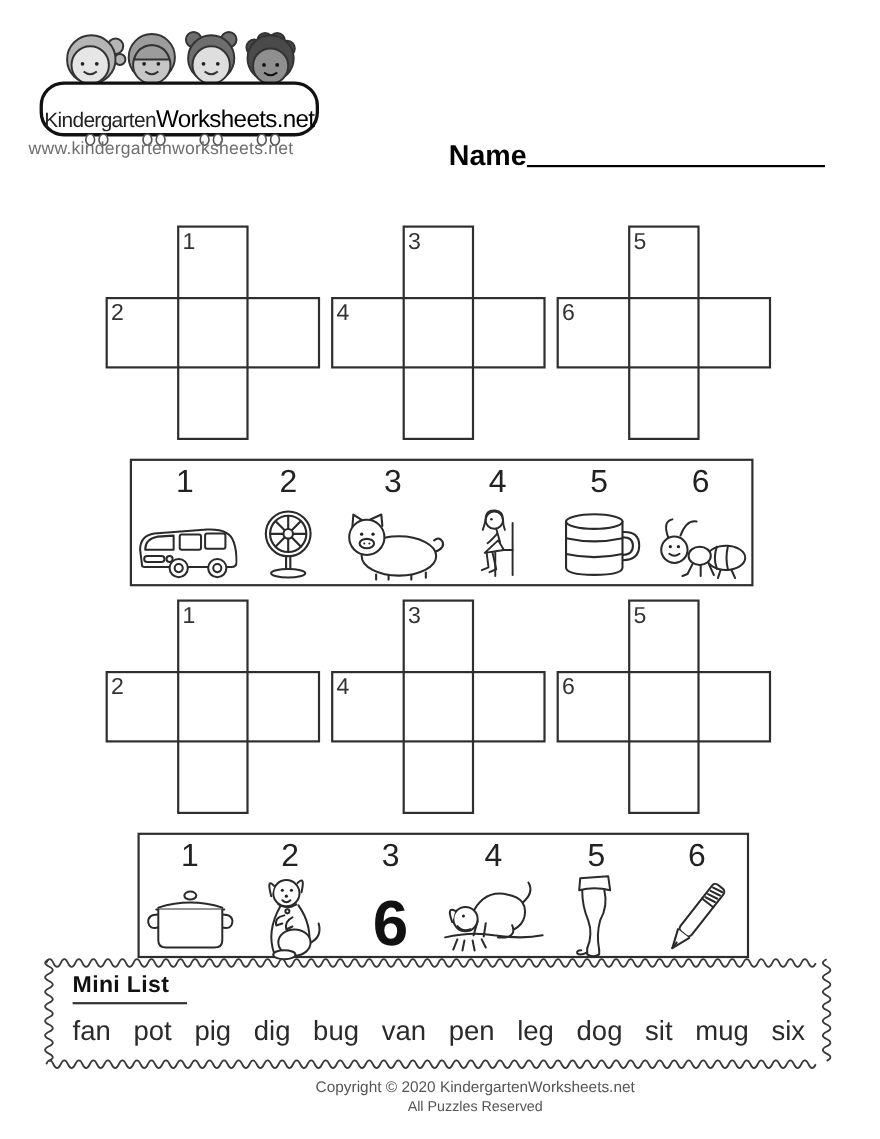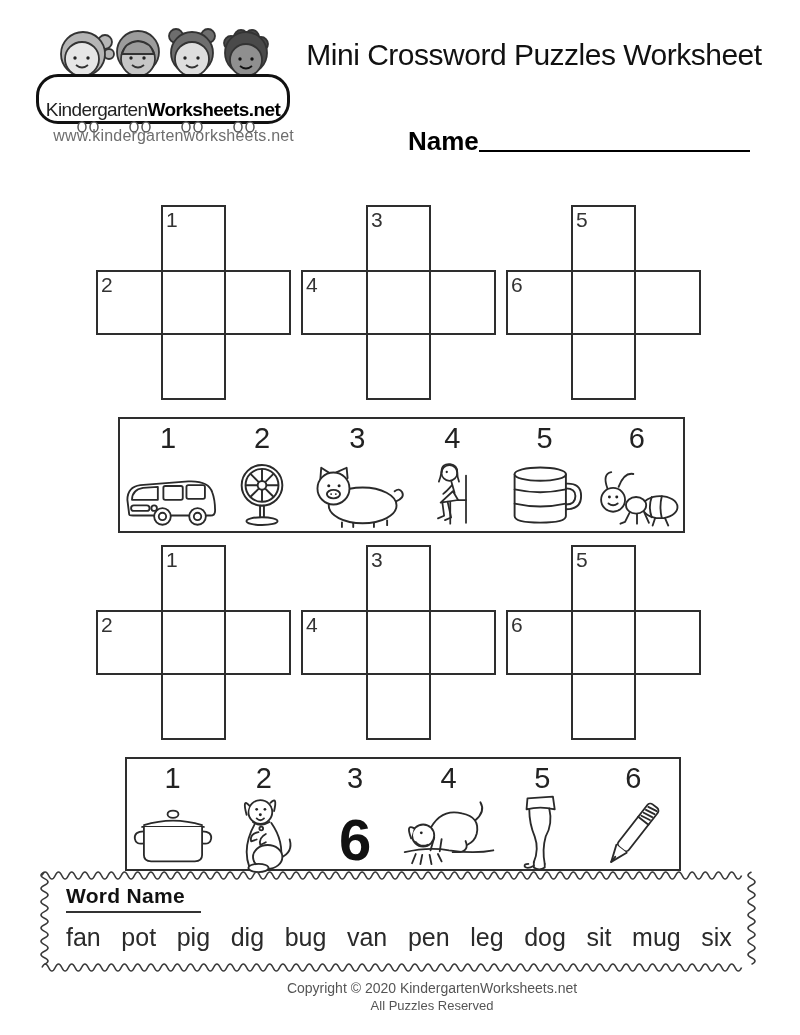--- a/index.html
+++ b/index.html
@@ -8,24 +8,24 @@
     font-family:"Liberation Sans", sans-serif;color:#222;overflow:hidden;
   }
   
   #kids-svg{position:absolute;left:56px;top:28px;}
   #logo-sign{
     position:absolute;left:36px;top:74px;width:248px;height:44px;
     background:#fff;border:3px solid #111;border-radius:22px;
     display:flex;align-items:flex-end;justify-content:center;white-space:nowrap;
   }
   #logo-sign .reg{font-size:19px;letter-spacing:-0.6px;font-weight:400;color:#222;}
-  #logo-sign .bold{font-size:19px;letter-spacing:-0.6px;font-weight:700;color:#000;}
+  #logo-sign .bold{font-size:22px;letter-spacing:-0.6px;font-weight:400;color:#000;}
   #feet-svg{position:absolute;left:60px;top:119px;}
   #site-url{
-    position:absolute;left:26px;top:127px;width:268px;text-align:right;
+    position:absolute;left:26px;top:127px;width:268px;text-align:left;
     font-size:16px;color:#6e6e6e;letter-spacing:0.2px;
   }
   
   #page-title{
     position:absolute;left:292px;top:38px;width:484px;text-align:center;
     font-size:30px;letter-spacing:-0.5px;color:#111;
   }
   #name-row{
     position:absolute;left:408px;top:128px;width:342px;display:flex;align-items:flex-end;
   }
@@ -125,21 +125,20 @@
         <ellipse cx="86" cy="8" rx="4" ry="5"></ellipse>
       <ellipse cx="126" cy="8" rx="4" ry="5"></ellipse>
         <ellipse cx="138" cy="8" rx="4" ry="5"></ellipse>
       <ellipse cx="178" cy="8" rx="4" ry="5"></ellipse>
         <ellipse cx="190" cy="8" rx="4" ry="5"></ellipse>
     </g>
   </svg>
 
   <div id="site-url">www.kindergartenworksheets.net</div>
 
-  <div id="page-title">Mini Crossword Puzzles Worksheet</div>
 
   <div id="name-row">
     <span class="label">Name</span>
     <span class="line"></span>
   </div>
 
 
   <div class="cross" style="left:96px;top:205px">
     <div class="v"></div>
     <div class="h"></div>
@@ -382,21 +381,21 @@
 
   <div id="wordlist">
     <svg id="wordlist-border" width="716" height="101" viewBox="0 0 716 101">
       <g stroke="#3a3a3a" stroke-width="1.6" fill="none">
         <path transform="translate(2,1)" d="M0,3.5 q3.3,-7 6.6,0 q3.3,7 6.6,0 q3.3,-7 6.6,0 q3.3,7 6.6,0 q3.3,-7 6.6,0 q3.3,7 6.6,0 q3.3,-7 6.6,0 q3.3,7 6.6,0 q3.3,-7 6.6,0 q3.3,7 6.6,0 q3.3,-7 6.6,0 q3.3,7 6.6,0 q3.3,-7 6.6,0 q3.3,7 6.6,0 q3.3,-7 6.6,0 q3.3,7 6.6,0 q3.3,-7 6.6,0 q3.3,7 6.6,0 q3.3,-7 6.6,0 q3.3,7 6.6,0 q3.3,-7 6.6,0 q3.3,7 6.6,0 q3.3,-7 6.6,0 q3.3,7 6.6,0 q3.3,-7 6.6,0 q3.3,7 6.6,0 q3.3,-7 6.6,0 q3.3,7 6.6,0 q3.3,-7 6.6,0 q3.3,7 6.6,0 q3.3,-7 6.6,0 q3.3,7 6.6,0 q3.3,-7 6.6,0 q3.3,7 6.6,0 q3.3,-7 6.6,0 q3.3,7 6.6,0 q3.3,-7 6.6,0 q3.3,7 6.6,0 q3.3,-7 6.6,0 q3.3,7 6.6,0 q3.3,-7 6.6,0 q3.3,7 6.6,0 q3.3,-7 6.6,0 q3.3,7 6.6,0 q3.3,-7 6.6,0 q3.3,7 6.6,0 q3.3,-7 6.6,0 q3.3,7 6.6,0 q3.3,-7 6.6,0 q3.3,7 6.6,0 q3.3,-7 6.6,0 q3.3,7 6.6,0 q3.3,-7 6.6,0 q3.3,7 6.6,0 q3.3,-7 6.6,0 q3.3,7 6.6,0 q3.3,-7 6.6,0 q3.3,7 6.6,0 q3.3,-7 6.6,0 q3.3,7 6.6,0 q3.3,-7 6.6,0 q3.3,7 6.6,0 q3.3,-7 6.6,0 q3.3,7 6.6,0 q3.3,-7 6.6,0 q3.3,7 6.6,0 q3.3,-7 6.6,0 q3.3,7 6.6,0 q3.3,-7 6.6,0 q3.3,7 6.6,0 q3.3,-7 6.6,0 q3.3,7 6.6,0 q3.3,-7 6.6,0 q3.3,7 6.6,0 q3.3,-7 6.6,0 q3.3,7 6.6,0 q3.3,-7 6.6,0 q3.3,7 6.6,0 q3.3,-7 6.6,0 q3.3,7 6.6,0 q3.3,-7 6.6,0 q3.3,7 6.6,0 q3.3,-7 6.6,0 q3.3,7 6.6,0 q3.3,-7 6.6,0 q3.3,7 6.6,0 q3.3,-7 6.6,0 q3.3,7 6.6,0 q3.3,-7 6.6,0 q3.3,7 6.6,0 q3.3,-7 6.6,0 q3.3,7 6.6,0 q3.3,-7 6.6,0 q3.3,7 6.6,0 q3.3,-7 6.6,0 q3.3,7 6.6,0 q3.3,-7 6.6,0 q3.3,7 6.6,0 q3.3,-7 6.6,0 q3.3,7 6.6,0 q3.3,-7 6.6,0 q3.3,7 6.6,0 q3.3,-7 6.6,0 q3.3,7 6.6,0 q3.3,-7 6.6,0 q3.3,7 6.6,0"></path>
         <path transform="translate(2,93)" d="M0,3.5 q3.3,-7 6.6,0 q3.3,7 6.6,0 q3.3,-7 6.6,0 q3.3,7 6.6,0 q3.3,-7 6.6,0 q3.3,7 6.6,0 q3.3,-7 6.6,0 q3.3,7 6.6,0 q3.3,-7 6.6,0 q3.3,7 6.6,0 q3.3,-7 6.6,0 q3.3,7 6.6,0 q3.3,-7 6.6,0 q3.3,7 6.6,0 q3.3,-7 6.6,0 q3.3,7 6.6,0 q3.3,-7 6.6,0 q3.3,7 6.6,0 q3.3,-7 6.6,0 q3.3,7 6.6,0 q3.3,-7 6.6,0 q3.3,7 6.6,0 q3.3,-7 6.6,0 q3.3,7 6.6,0 q3.3,-7 6.6,0 q3.3,7 6.6,0 q3.3,-7 6.6,0 q3.3,7 6.6,0 q3.3,-7 6.6,0 q3.3,7 6.6,0 q3.3,-7 6.6,0 q3.3,7 6.6,0 q3.3,-7 6.6,0 q3.3,7 6.6,0 q3.3,-7 6.6,0 q3.3,7 6.6,0 q3.3,-7 6.6,0 q3.3,7 6.6,0 q3.3,-7 6.6,0 q3.3,7 6.6,0 q3.3,-7 6.6,0 q3.3,7 6.6,0 q3.3,-7 6.6,0 q3.3,7 6.6,0 q3.3,-7 6.6,0 q3.3,7 6.6,0 q3.3,-7 6.6,0 q3.3,7 6.6,0 q3.3,-7 6.6,0 q3.3,7 6.6,0 q3.3,-7 6.6,0 q3.3,7 6.6,0 q3.3,-7 6.6,0 q3.3,7 6.6,0 q3.3,-7 6.6,0 q3.3,7 6.6,0 q3.3,-7 6.6,0 q3.3,7 6.6,0 q3.3,-7 6.6,0 q3.3,7 6.6,0 q3.3,-7 6.6,0 q3.3,7 6.6,0 q3.3,-7 6.6,0 q3.3,7 6.6,0 q3.3,-7 6.6,0 q3.3,7 6.6,0 q3.3,-7 6.6,0 q3.3,7 6.6,0 q3.3,-7 6.6,0 q3.3,7 6.6,0 q3.3,-7 6.6,0 q3.3,7 6.6,0 q3.3,-7 6.6,0 q3.3,7 6.6,0 q3.3,-7 6.6,0 q3.3,7 6.6,0 q3.3,-7 6.6,0 q3.3,7 6.6,0 q3.3,-7 6.6,0 q3.3,7 6.6,0 q3.3,-7 6.6,0 q3.3,7 6.6,0 q3.3,-7 6.6,0 q3.3,7 6.6,0 q3.3,-7 6.6,0 q3.3,7 6.6,0 q3.3,-7 6.6,0 q3.3,7 6.6,0 q3.3,-7 6.6,0 q3.3,7 6.6,0 q3.3,-7 6.6,0 q3.3,7 6.6,0 q3.3,-7 6.6,0 q3.3,7 6.6,0 q3.3,-7 6.6,0 q3.3,7 6.6,0 q3.3,-7 6.6,0 q3.3,7 6.6,0 q3.3,-7 6.6,0 q3.3,7 6.6,0 q3.3,-7 6.6,0 q3.3,7 6.6,0 q3.3,-7 6.6,0 q3.3,7 6.6,0 q3.3,-7 6.6,0 q3.3,7 6.6,0"></path>
         <path transform="translate(1,1)" d="M3.5,0 q-7,3.3 0,6.6 q7,3.3 0,6.6 q-7,3.3 0,6.6 q7,3.3 0,6.6 q-7,3.3 0,6.6 q7,3.3 0,6.6 q-7,3.3 0,6.6 q7,3.3 0,6.6 q-7,3.3 0,6.6 q7,3.3 0,6.6 q-7,3.3 0,6.6 q7,3.3 0,6.6 q-7,3.3 0,6.6 q7,3.3 0,6.6"></path>
         <path transform="translate(708,1)" d="M3.5,0 q-7,3.3 0,6.6 q7,3.3 0,6.6 q-7,3.3 0,6.6 q7,3.3 0,6.6 q-7,3.3 0,6.6 q7,3.3 0,6.6 q-7,3.3 0,6.6 q7,3.3 0,6.6 q-7,3.3 0,6.6 q7,3.3 0,6.6 q-7,3.3 0,6.6 q7,3.3 0,6.6 q-7,3.3 0,6.6 q7,3.3 0,6.6"></path>
       </g>
     </svg>
-    <div id="wordlist-heading">Word Name</div>
+    <div id="wordlist-heading">Mini List</div>
     <div id="words-row">
       <span>fan</span>
       <span>pot</span>
       <span>pig</span>
       <span>dig</span>
       <span>bug</span>
       <span>van</span>
       <span>pen</span>
       <span>leg</span>
       <span>dog</span>

